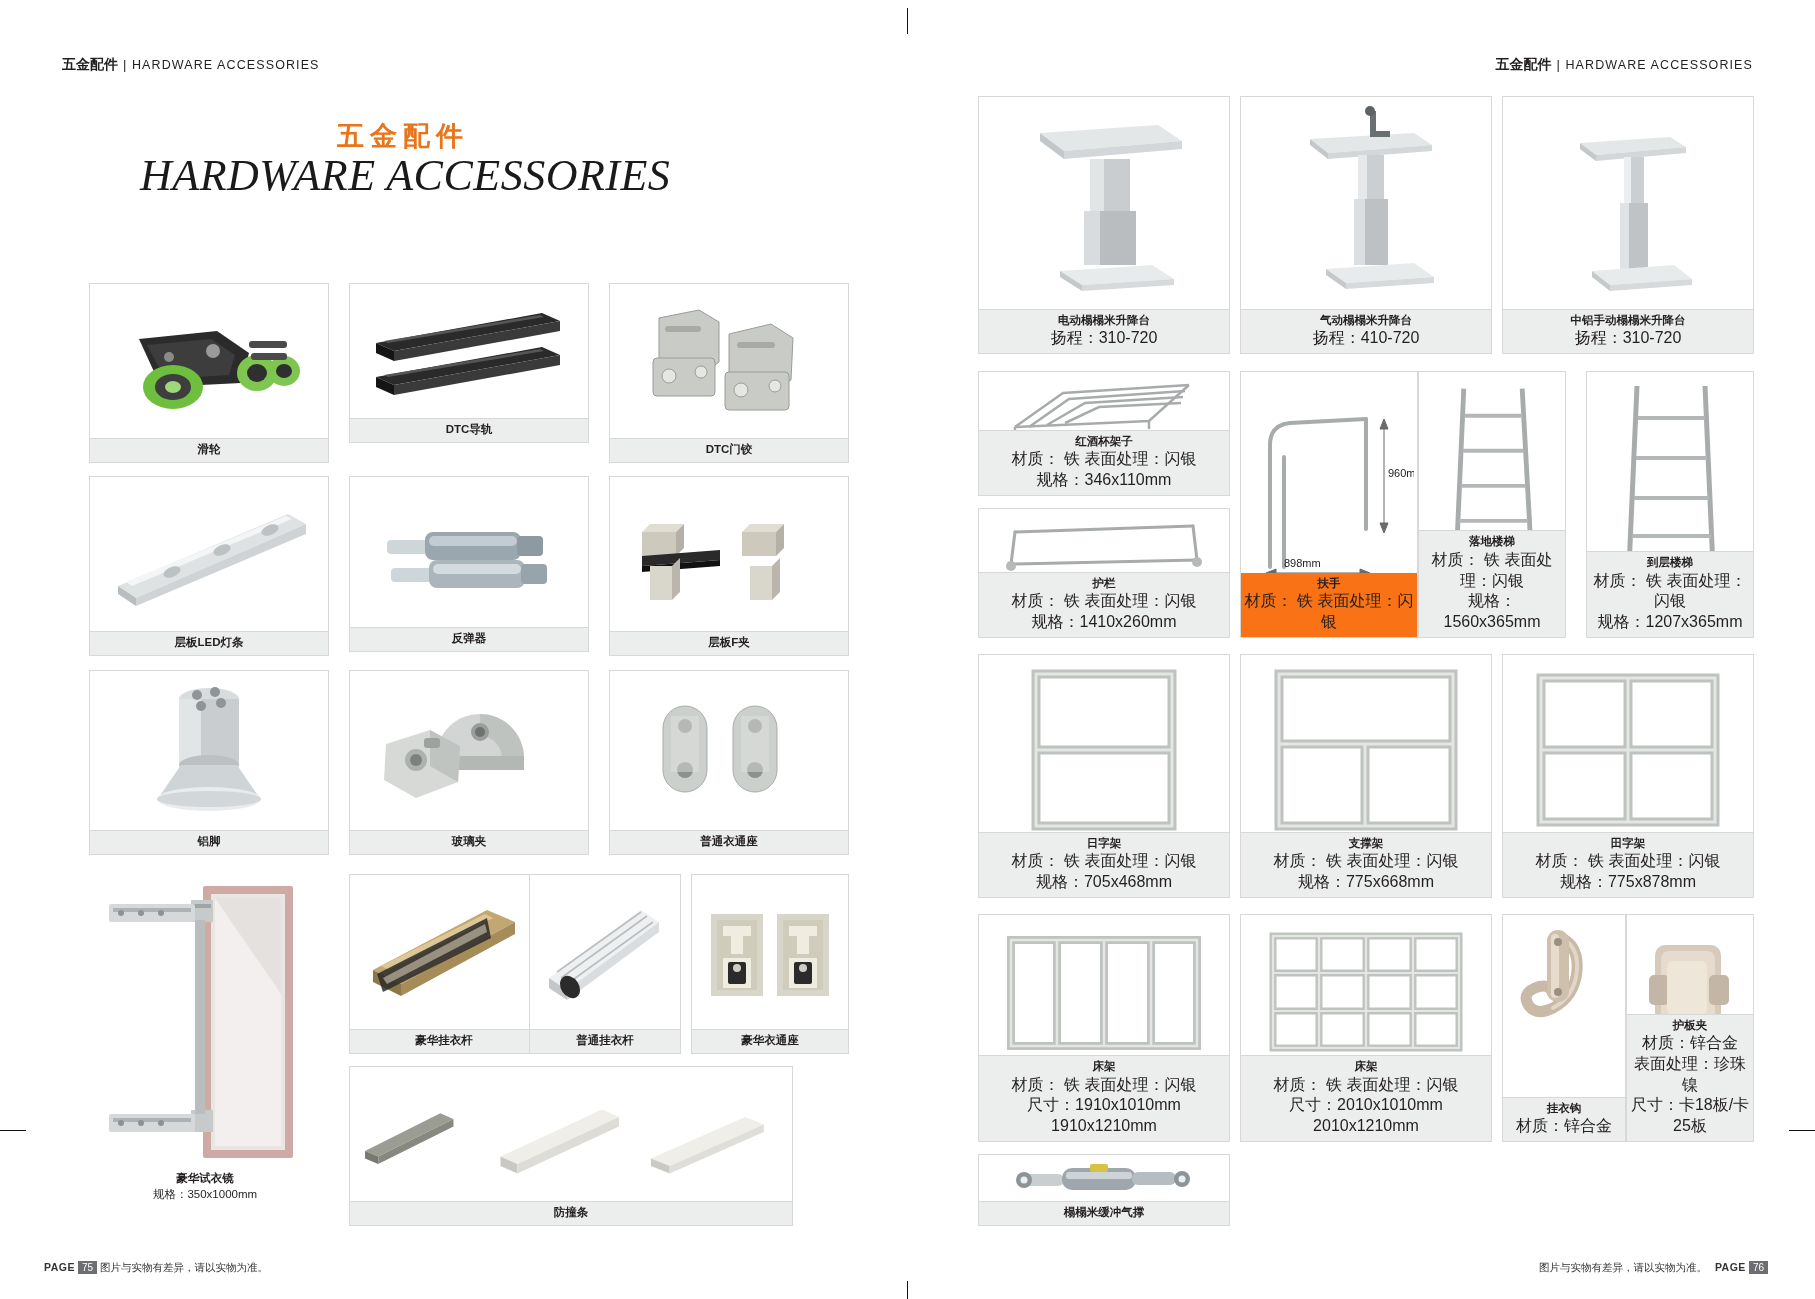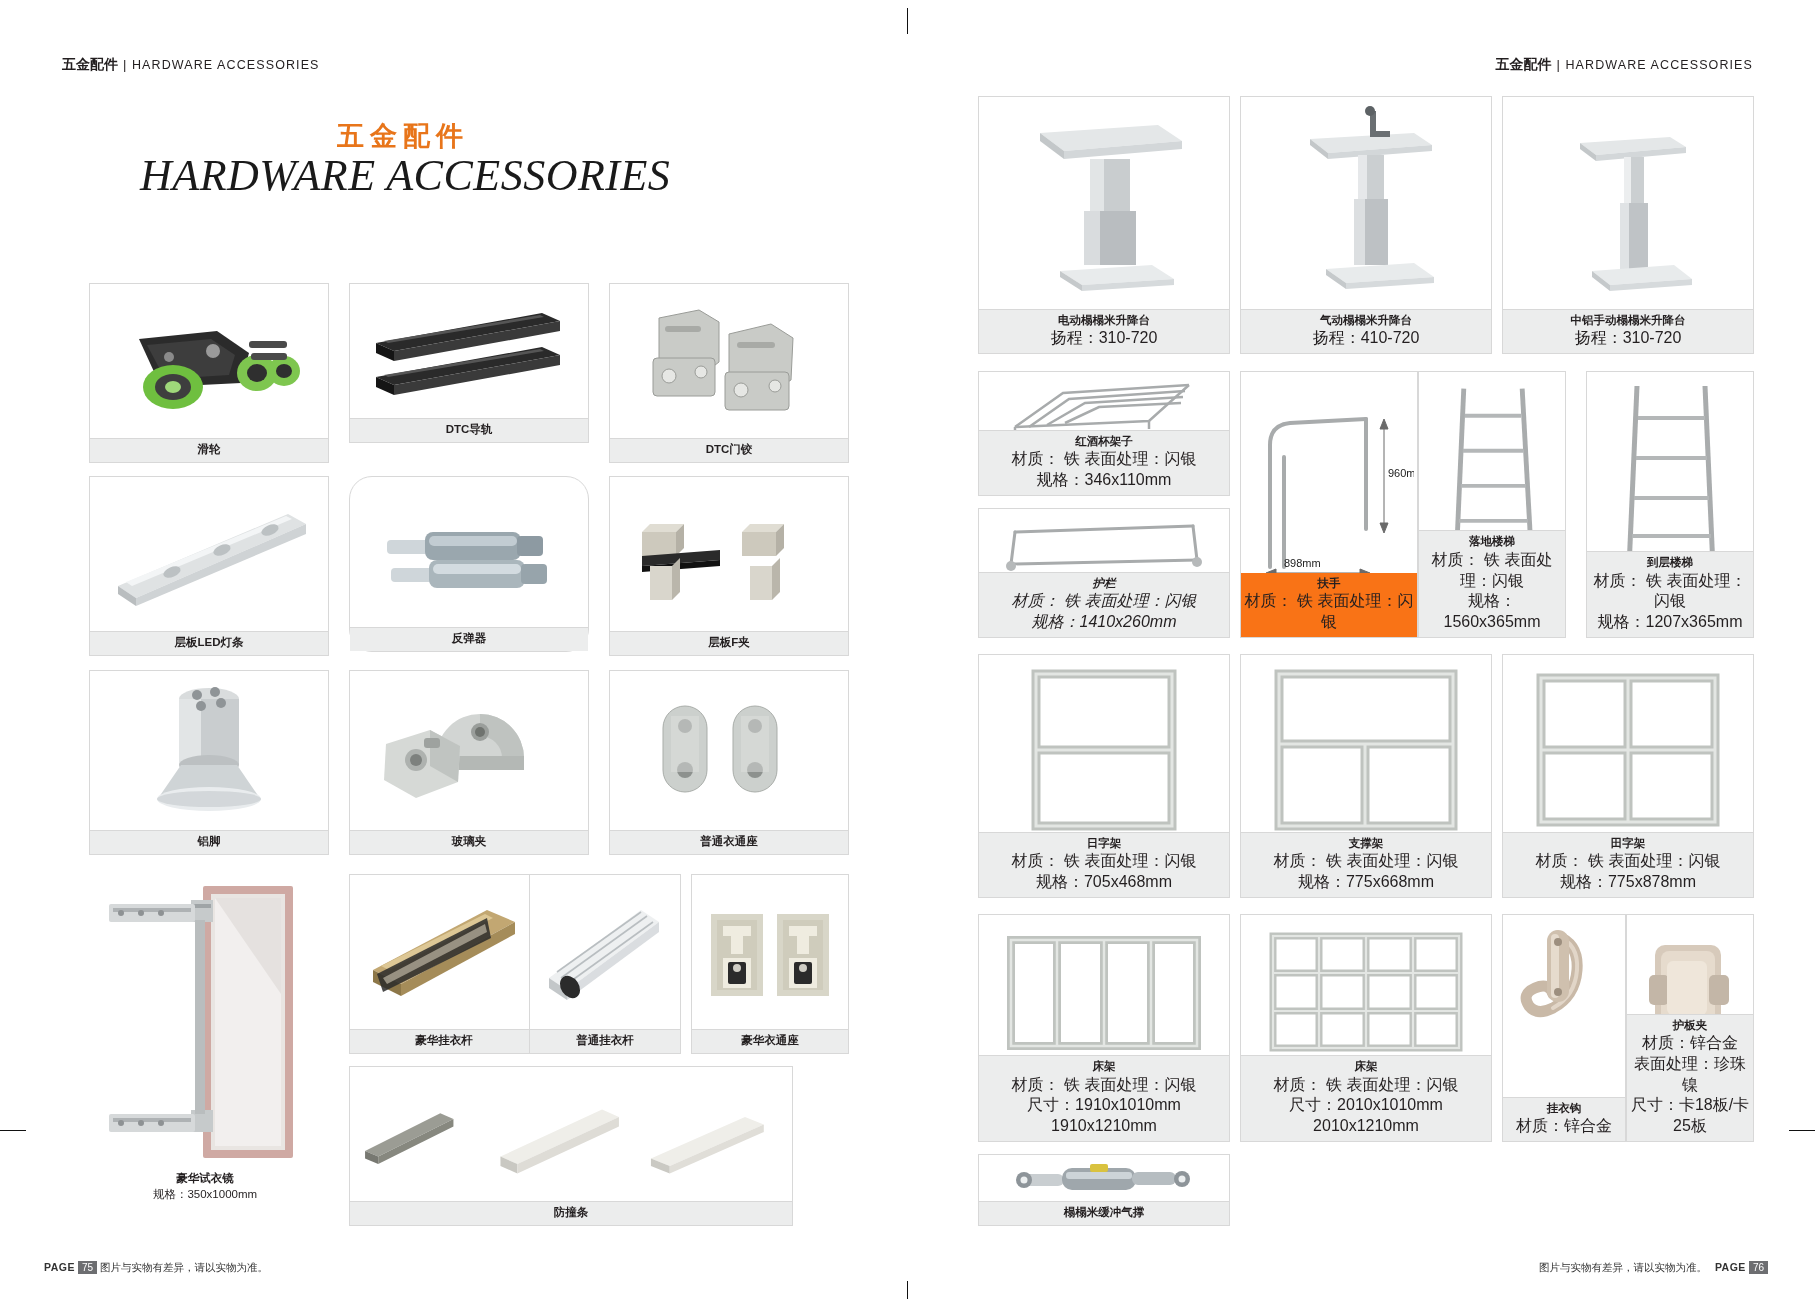--- a/index.html
+++ b/index.html
@@ -140,21 +140,21 @@
         <ellipse cx="70" cy="78" rx="9" ry="5" fill="#bcc1c3" transform="rotate(-23 70 78)"></ellipse>
         <ellipse cx="120" cy="56" rx="9" ry="5" fill="#bcc1c3" transform="rotate(-23 120 56)"></ellipse>
         <ellipse cx="168" cy="36" rx="9" ry="5" fill="#bcc1c3" transform="rotate(-23 168 36)"></ellipse>
       </svg>
     </div>
     <div class="cap">
       <span class="nm">层板LED灯条</span>
     </div>
   </div>
 
-  <div class="cell" style="left:349px;top:468px;width:240px;height:176px;border-radius:23px;">
+  <div class="cell" style="left:349px;top:468px;width:240px;height:176px;">
     <div class="ph" style="bottom:24px;">
       <svg width="205" height="120" viewBox="0 0 205 120">
         <g>
           <rect x="20" y="48" width="42" height="14" rx="4" fill="#cfd6da"></rect>
           <rect x="58" y="40" width="96" height="28" rx="8" fill="#9aa7ae"></rect>
           <rect x="62" y="44" width="88" height="10" rx="5" fill="#c2ccd2"></rect>
           <rect x="150" y="44" width="26" height="20" rx="4" fill="#8d9aa2"></rect>
         </g>
         <g transform="translate(4,28)">
           <rect x="20" y="48" width="42" height="14" rx="4" fill="#cfd6da"></rect>
@@ -449,21 +449,21 @@
         </g>
       </svg>
     </div>
     <div class="cap">
       <span class="nm">红酒杯架子</span>
       <span class="sp">材质： 铁   表面处理：闪银</span>
       <span class="sp">规格：346x110mm</span>
     </div>
   </div>
 
-  <div class="cell" style="left:978px;top:500px;width:252px;height:130px;font-style:italic;">
+  <div class="cell" style="left:978px;top:500px;width:252px;height:130px;">
     <div class="ph" style="bottom:48px;">
       <svg width="215" height="70" viewBox="0 0 215 70">
         <g stroke="#a8abac" stroke-width="3" fill="none" stroke-linecap="round">
           <path d="M18 18 L196 12"></path>
           <path d="M18 18 L14 50"></path>
           <path d="M196 12 L200 46"></path>
           <path d="M14 50 L200 46"></path>
         </g>
         <circle cx="14" cy="52" r="5" fill="#b6b9ba"></circle>
         <circle cx="200" cy="48" r="5" fill="#b6b9ba"></circle>

